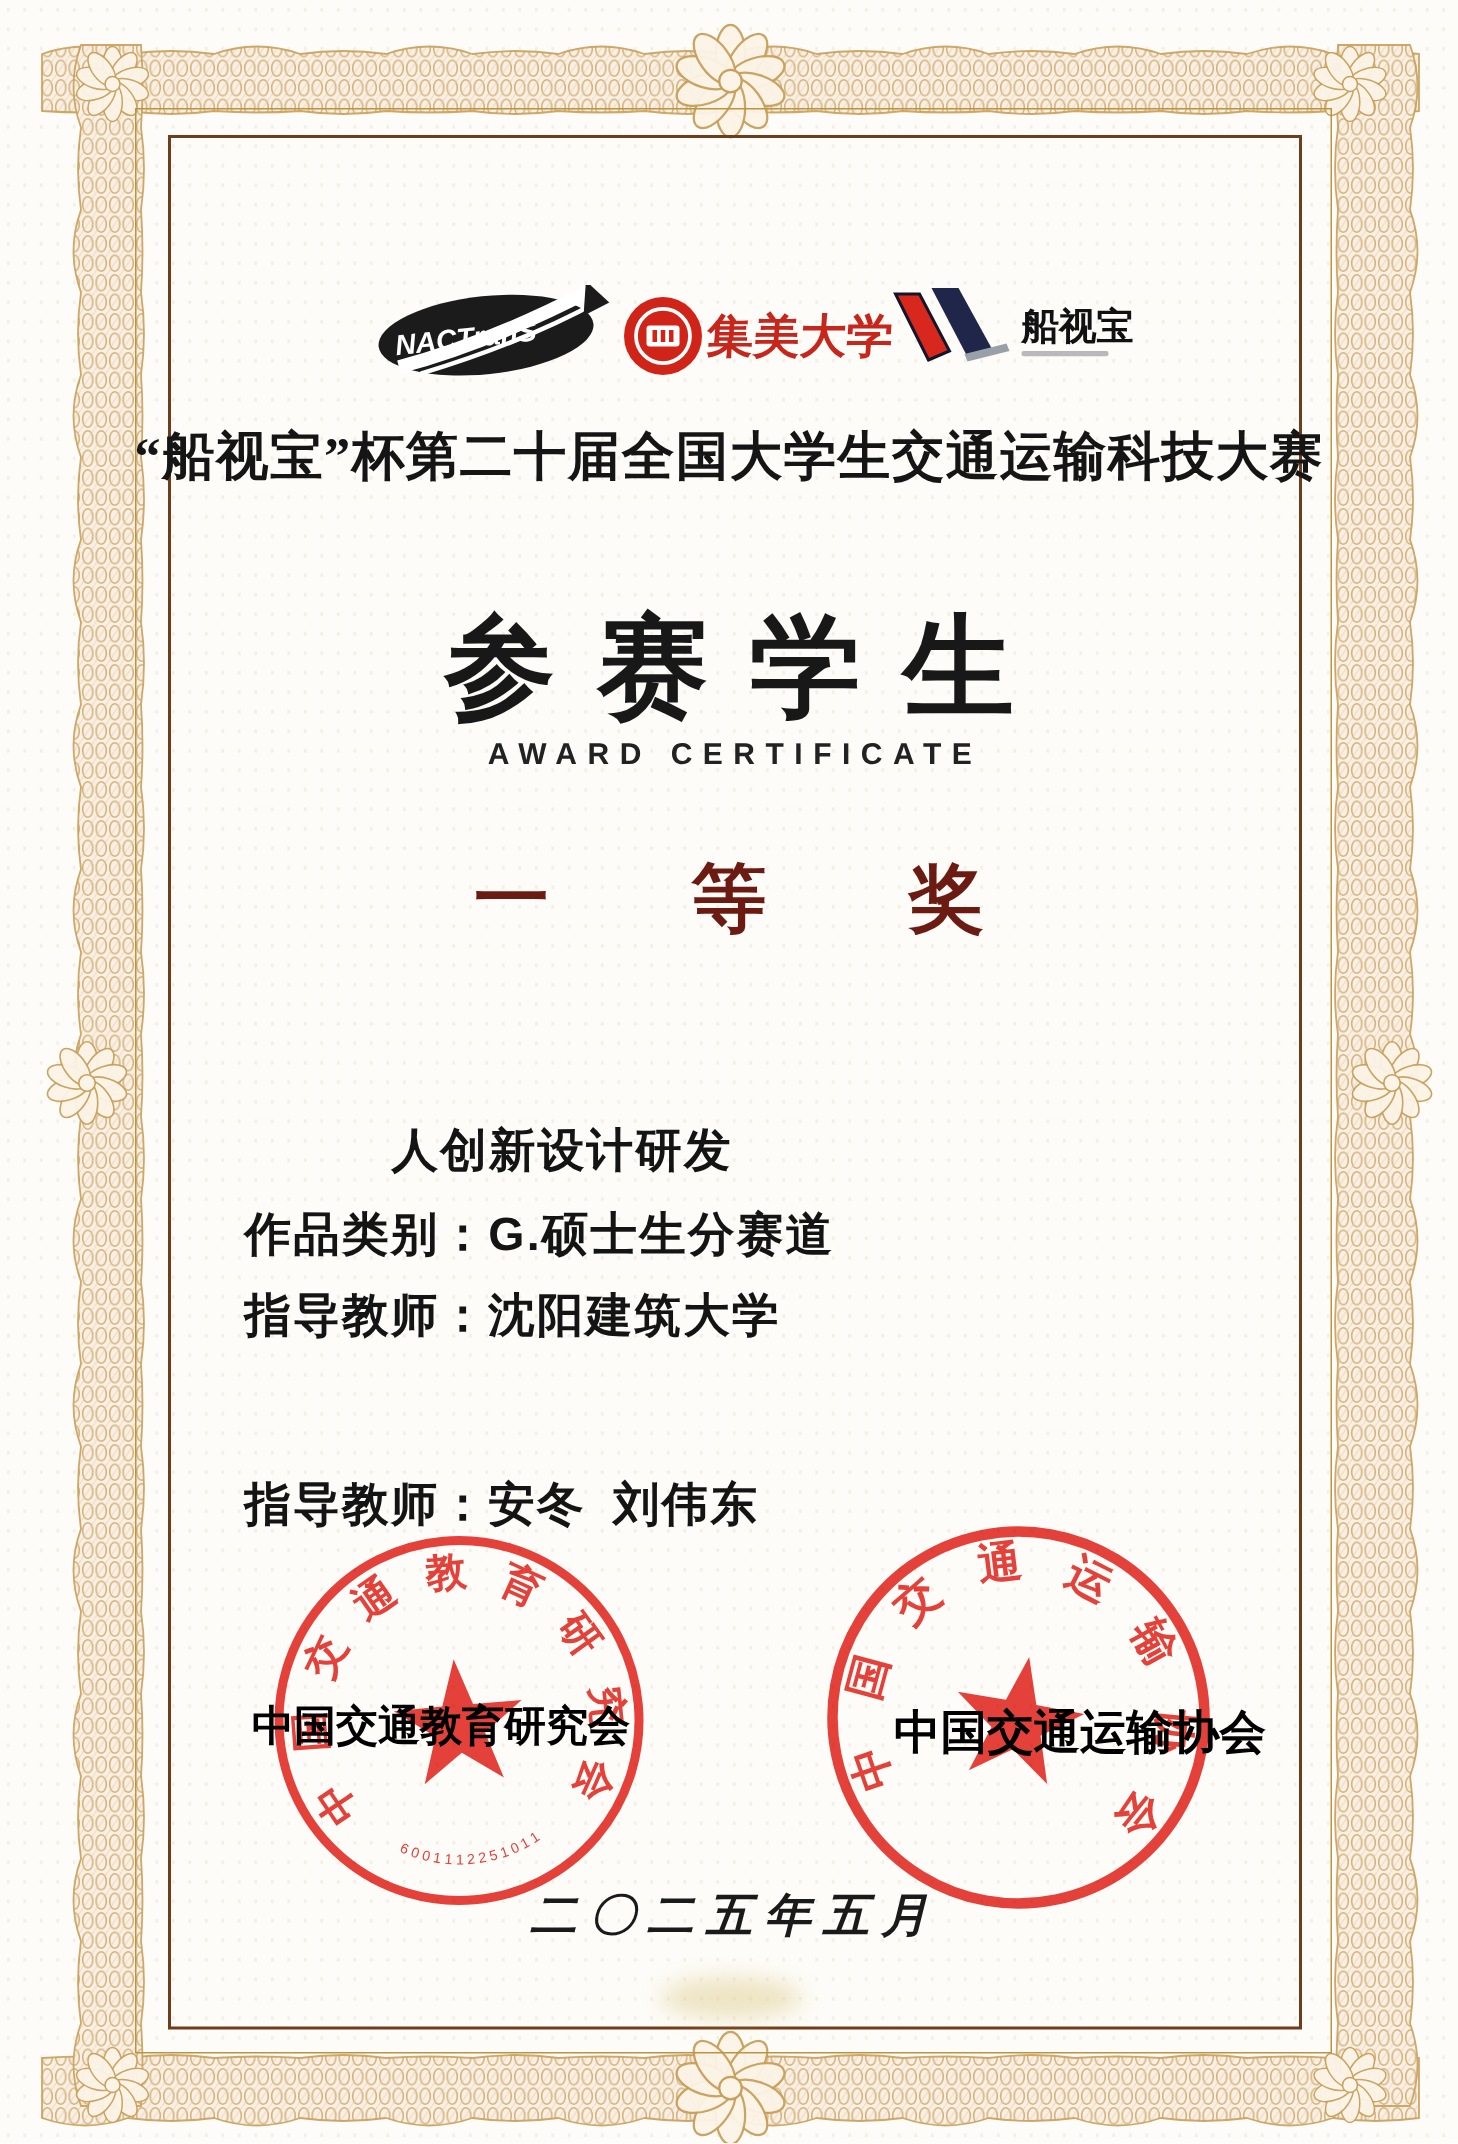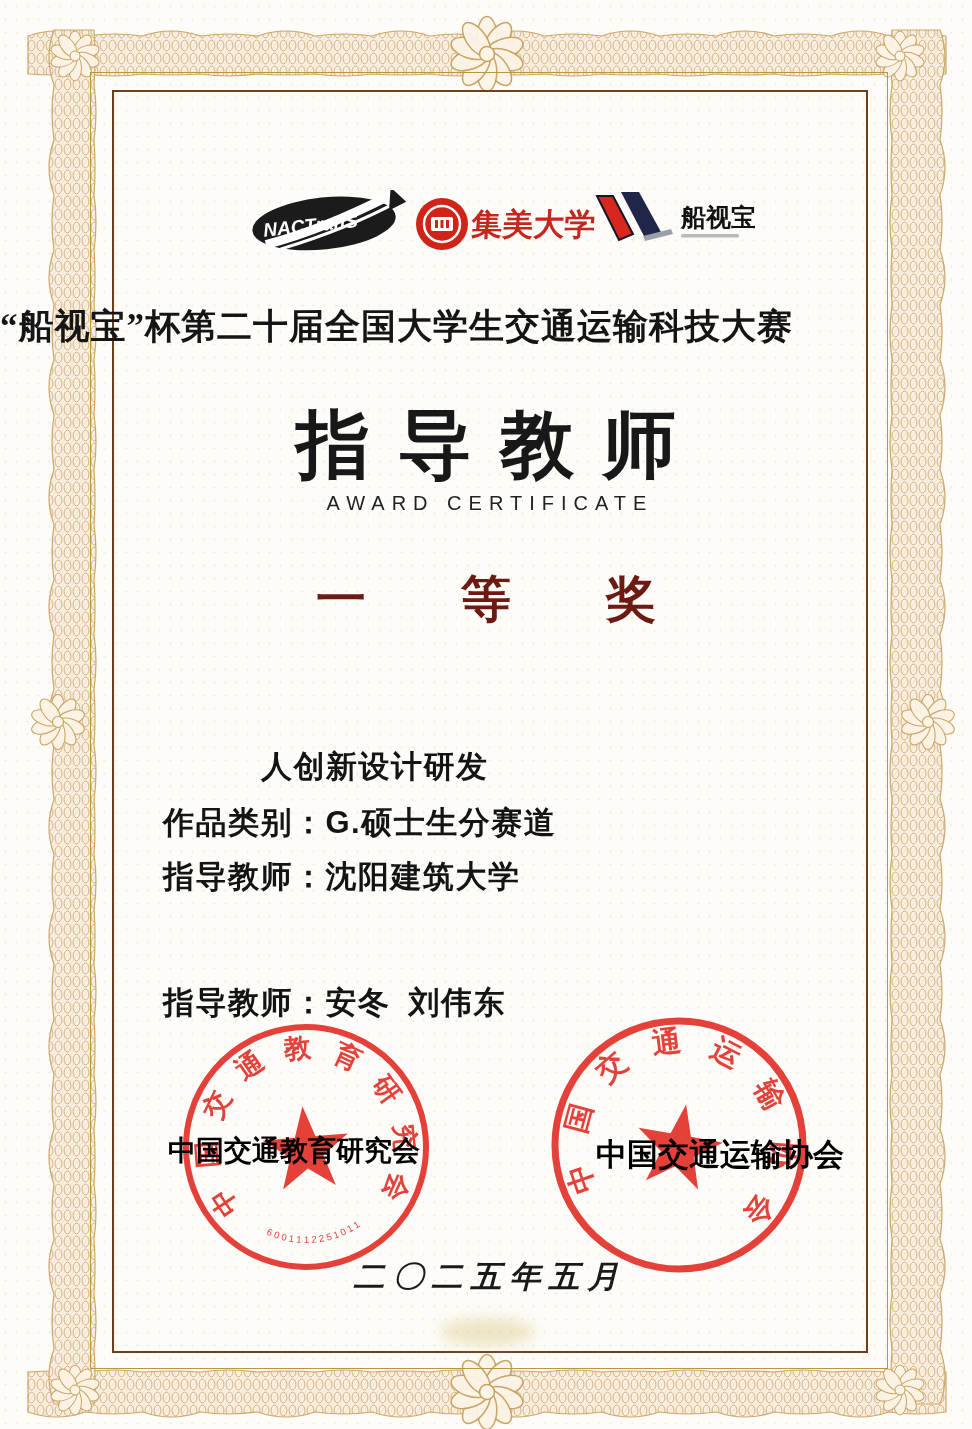--- a/index.html
+++ b/index.html
@@ -7,28 +7,28 @@
         font-family:"Liberation Sans","DejaVu Sans",sans-serif;}
   .page::before{content:'';position:absolute;inset:0;z-index:0;pointer-events:none;
         background-image:radial-gradient(rgba(185,165,125,.14) 1px, transparent 1.3px);
         background-size:11px 13px;}
   #border-svg{position:absolute;inset:0;z-index:1;pointer-events:none;}
   .gold-line{position:absolute;left:90px;top:72px;right:84px;bottom:60px;z-index:2;
         border:1.6px solid #bb9440;pointer-events:none;}
   .brown-line{position:absolute;left:112px;top:90px;right:104px;bottom:76px;z-index:2;
         border:2px solid #6e3d1c;pointer-events:none;}
   .logo{position:absolute;z-index:3;}
-  .comp-title{position:absolute;left:0;right:0;top:281px;z-index:3;
+  .comp-title{position:absolute;left:0;right:0;top:281px;z-index:3;text-align:center;
         font-family:"Liberation Serif","DejaVu Serif",serif;font-weight:900;font-size:35px;
-        letter-spacing:1px;color:#151515;margin-top:22px;}
+        letter-spacing:1px;color:#151515;}
   .title-cn{position:absolute;left:0;right:0;top:396px;z-index:3;text-align:center;
         font-family:"Liberation Serif","DejaVu Serif",serif;font-weight:900;font-size:74px;
         letter-spacing:28px;padding-left:28px;color:#181818;}
   .title-en{position:absolute;left:0;right:0;top:492px;z-index:3;text-align:center;
-        font-weight:400;font-size:20px;letter-spacing:7px;padding-left:8px;color:#222;}
+        font-weight:700;font-size:20px;letter-spacing:7px;padding-left:8px;color:#222;}
   .award-row{position:absolute;left:0;right:0;top:566px;z-index:3;display:flex;
         justify-content:center;gap:95px;font-weight:900;font-size:50px;color:#6b1b12;
         font-family:"Liberation Serif","DejaVu Serif",serif;}
   .field-row{position:absolute;z-index:3;white-space:nowrap;font-weight:700;font-size:31px;
         letter-spacing:1.5px;color:#141414;}
   .field-row .val{word-spacing:8px;}
   .issuer{position:absolute;z-index:3;font-weight:700;color:#000000;white-space:nowrap;}
   #issuer-left{left:168px;top:1132px;font-size:28px;}
   #issuer-right{left:596px;top:1134px;font-size:31px;}
   #seals-svg{position:absolute;inset:0;z-index:4;pointer-events:none;mix-blend-mode:multiply;}
@@ -196,21 +196,21 @@
 
   <svg class="logo" style="left:585px;top:186px" width="170" height="70" viewBox="0 0 170 70">
     <path d="M36,6 L54,6 L76,46 L60,52 Z" fill="#20264a"></path>
     <path d="M12,10 L28,10 L48,48 L34,54 Z" fill="#d8281e" stroke="#15152a" stroke-width="2"></path>
     <path d="M58,50 L86,43 L88,48 L60,55 Z" fill="#9aa0a8"></path>
     <text x="96" y="40" font-size="25" font-weight="900" fill="#111111">船视宝</text>
     <rect x="96" y="48" width="58" height="3.5" rx="1.5" fill="#b9b9b9"></rect>
   </svg>
 
   <div class="comp-title">“船视宝”杯第二十届全国大学生交通运输科技大赛</div>
-  <div class="title-cn">指导教师</div>
+  <div class="title-cn">参赛学生</div>
   <div class="title-en">AWARD CERTIFICATE</div>
 
   <div class="award-row">
     <span>一</span>
     <span>等</span>
     <span>奖</span>
   </div>
 
   <div class="field-row" style="left:261px;top:746px">
     <span class="val">人创新设计研发</span>

